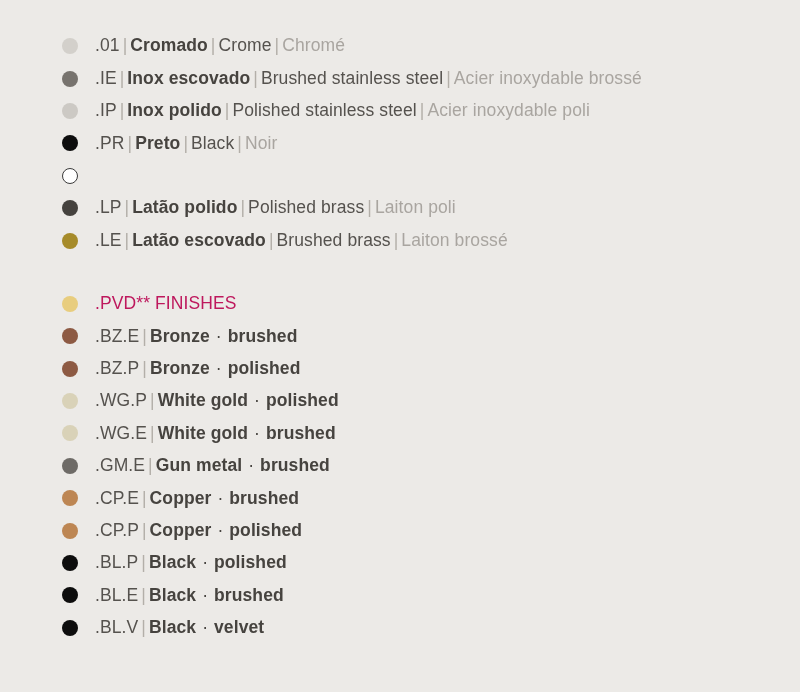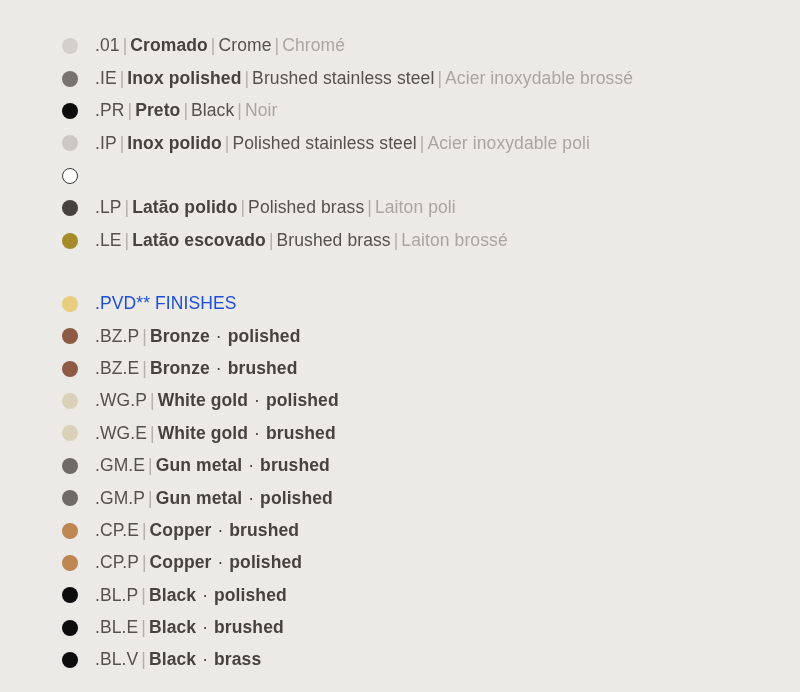--- a/index.html
+++ b/index.html
@@ -59,46 +59,46 @@
     color: #55524e;
   }
   .label .fr {
     color: #a9a5a0;
   }
   .label .dot {
     color: #46433f;
     padding: 0 1px;
   }
   .label .plain {
-    color: #1d4ed8;
+    color: #be185d;
   }
   .group-gap {
     height: 31px;
   }
 </style>
 </head>
 <body style="background: rgb(236, 234, 231);">
 
 <div class="sheet">
   <ul class="finish-list" id="standard-list">
       <li class="finish-row">
         <span class="swatch" style="background: rgb(211, 208, 203);"></span>
         <span class="label"><span class="code">.01</span><span class="sep">|</span><span class="pt">Cromado</span><span class="sep">|</span><span class="en">Crome</span><span class="sep">|</span><span class="fr">Chromé</span></span>
       </li>
       <li class="finish-row">
         <span class="swatch" style="background: rgb(119, 115, 110);"></span>
-        <span class="label"><span class="code">.IE</span><span class="sep">|</span><span class="pt">Inox polished</span><span class="sep">|</span><span class="en">Brushed stainless steel</span><span class="sep">|</span><span class="fr">Acier inoxydable brossé</span></span>
+        <span class="label"><span class="code">.IE</span><span class="sep">|</span><span class="pt">Inox escovado</span><span class="sep">|</span><span class="en">Brushed stainless steel</span><span class="sep">|</span><span class="fr">Acier inoxydable brossé</span></span>
+      </li>
+      <li class="finish-row">
+        <span class="swatch" style="background: rgb(204, 201, 196);"></span>
+        <span class="label"><span class="code">.IP</span><span class="sep">|</span><span class="pt">Inox polido</span><span class="sep">|</span><span class="en">Polished stainless steel</span><span class="sep">|</span><span class="fr">Acier inoxydable poli</span></span>
       </li>
       <li class="finish-row">
         <span class="swatch" style="background: rgb(13, 13, 13);"></span>
         <span class="label"><span class="code">.PR</span><span class="sep">|</span><span class="pt">Preto</span><span class="sep">|</span><span class="en">Black</span><span class="sep">|</span><span class="fr">Noir</span></span>
-      </li>
-      <li class="finish-row">
-        <span class="swatch" style="background: rgb(204, 201, 196);"></span>
-        <span class="label"><span class="code">.IP</span><span class="sep">|</span><span class="pt">Inox polido</span><span class="sep">|</span><span class="en">Polished stainless steel</span><span class="sep">|</span><span class="fr">Acier inoxydable poli</span></span>
       </li>
       <li class="finish-row">
         <span class="swatch" style="background: rgb(255, 255, 255); border: 1px solid rgb(58, 58, 58); width: 14px; height: 14px;"></span>
       </li>
       <li class="finish-row">
         <span class="swatch" style="background: rgb(69, 66, 62);"></span>
         <span class="label"><span class="code">.LP</span><span class="sep">|</span><span class="pt">Latão polido</span><span class="sep">|</span><span class="en">Polished brass</span><span class="sep">|</span><span class="fr">Laiton poli</span></span>
       </li>
       <li class="finish-row">
         <span class="swatch" style="background: rgb(166, 139, 42);"></span>
@@ -106,56 +106,52 @@
       </li>
     </ul>
   <div class="group-gap"></div>
   <ul class="finish-list" id="pvd-list">
       <li class="finish-row">
         <span class="swatch" style="background: rgb(232, 205, 126);"></span>
         <span class="label"><span class="plain">.PVD** FINISHES</span></span>
       </li>
       <li class="finish-row">
         <span class="swatch" style="background: rgb(141, 90, 67);"></span>
-        <span class="label"><span class="code">.BZ.P</span><span class="sep">|</span><span class="pt">Bronze</span><span class="dot"> · </span><span class="pt">polished</span></span>
+        <span class="label"><span class="code">.BZ.E</span><span class="sep">|</span><span class="pt">Bronze</span><span class="dot"> · </span><span class="pt">brushed</span></span>
       </li>
       <li class="finish-row">
         <span class="swatch" style="background: rgb(141, 90, 67);"></span>
-        <span class="label"><span class="code">.BZ.E</span><span class="sep">|</span><span class="pt">Bronze</span><span class="dot"> · </span><span class="pt">brushed</span></span>
+        <span class="label"><span class="code">.BZ.P</span><span class="sep">|</span><span class="pt">Bronze</span><span class="dot"> · </span><span class="pt">polished</span></span>
       </li>
       <li class="finish-row">
         <span class="swatch" style="background: rgb(217, 210, 184);"></span>
         <span class="label"><span class="code">.WG.P</span><span class="sep">|</span><span class="pt">White gold</span><span class="dot"> · </span><span class="pt">polished</span></span>
       </li>
       <li class="finish-row">
         <span class="swatch" style="background: rgb(217, 210, 184);"></span>
         <span class="label"><span class="code">.WG.E</span><span class="sep">|</span><span class="pt">White gold</span><span class="dot"> · </span><span class="pt">brushed</span></span>
       </li>
       <li class="finish-row">
         <span class="swatch" style="background: rgb(110, 107, 103);"></span>
         <span class="label"><span class="code">.GM.E</span><span class="sep">|</span><span class="pt">Gun metal</span><span class="dot"> · </span><span class="pt">brushed</span></span>
-      </li>
-      <li class="finish-row">
-        <span class="swatch" style="background: rgb(110, 107, 103);"></span>
-        <span class="label"><span class="code">.GM.P</span><span class="sep">|</span><span class="pt">Gun metal</span><span class="dot"> · </span><span class="pt">polished</span></span>
       </li>
       <li class="finish-row">
         <span class="swatch" style="background: rgb(189, 134, 83);"></span>
         <span class="label"><span class="code">.CP.E</span><span class="sep">|</span><span class="pt">Copper</span><span class="dot"> · </span><span class="pt">brushed</span></span>
       </li>
       <li class="finish-row">
         <span class="swatch" style="background: rgb(189, 134, 83);"></span>
         <span class="label"><span class="code">.CP.P</span><span class="sep">|</span><span class="pt">Copper</span><span class="dot"> · </span><span class="pt">polished</span></span>
       </li>
       <li class="finish-row">
         <span class="swatch" style="background: rgb(13, 13, 13);"></span>
         <span class="label"><span class="code">.BL.P</span><span class="sep">|</span><span class="pt">Black</span><span class="dot"> · </span><span class="pt">polished</span></span>
       </li>
       <li class="finish-row">
         <span class="swatch" style="background: rgb(13, 13, 13);"></span>
         <span class="label"><span class="code">.BL.E</span><span class="sep">|</span><span class="pt">Black</span><span class="dot"> · </span><span class="pt">brushed</span></span>
       </li>
       <li class="finish-row">
         <span class="swatch" style="background: rgb(13, 13, 13);"></span>
-        <span class="label"><span class="code">.BL.V</span><span class="sep">|</span><span class="pt">Black</span><span class="dot"> · </span><span class="pt">brass</span></span>
+        <span class="label"><span class="code">.BL.V</span><span class="sep">|</span><span class="pt">Black</span><span class="dot"> · </span><span class="pt">velvet</span></span>
       </li>
     </ul>
 </div>
 
 </body></html>

